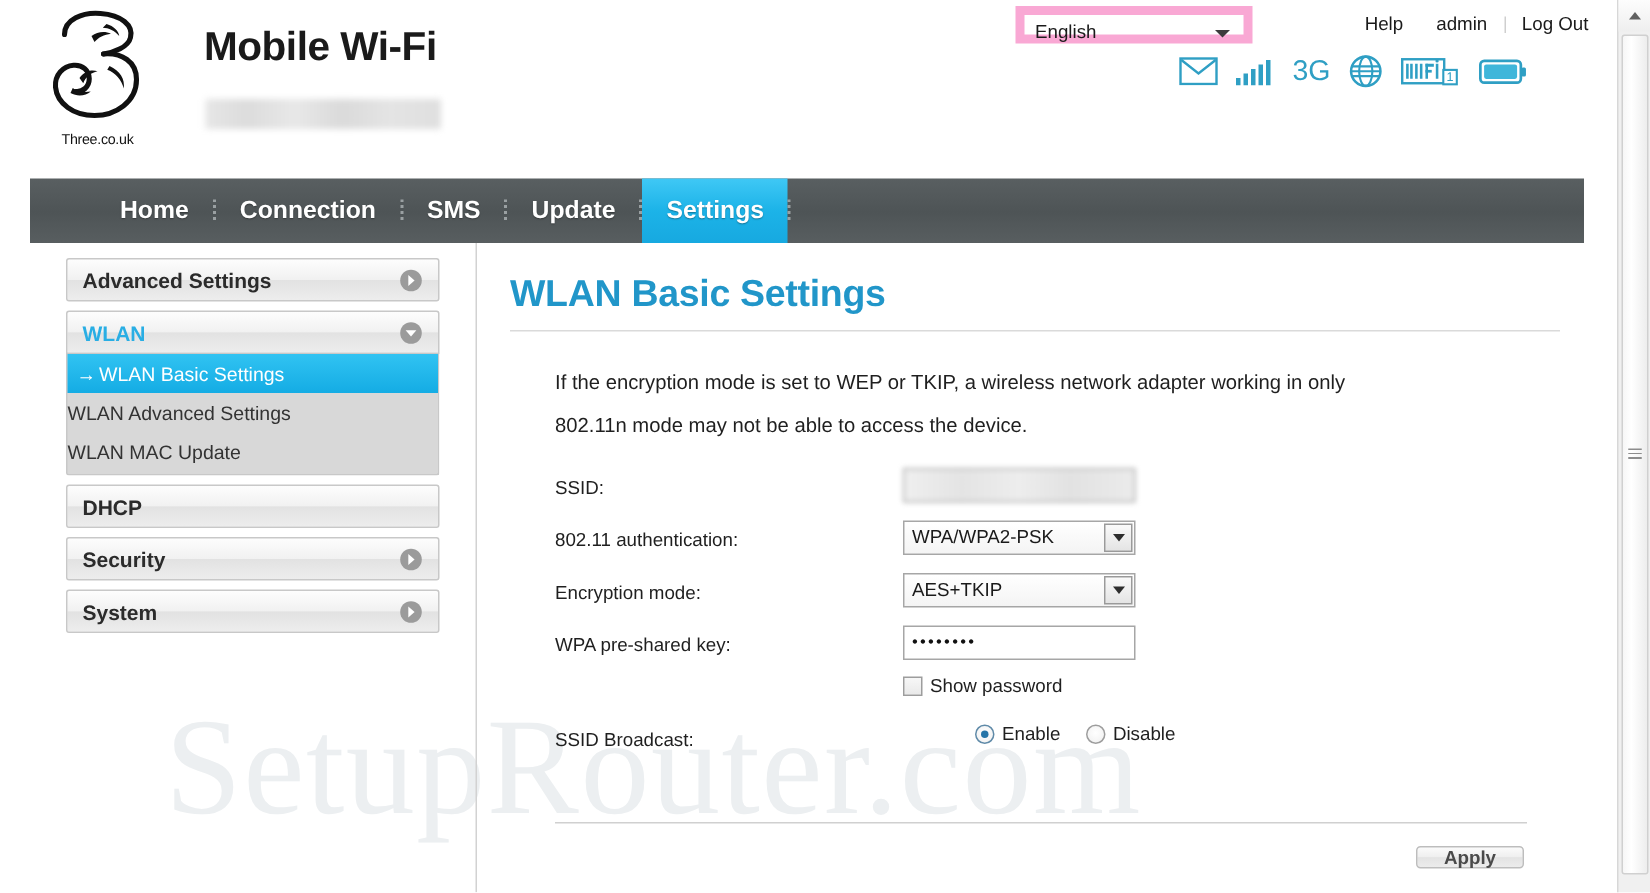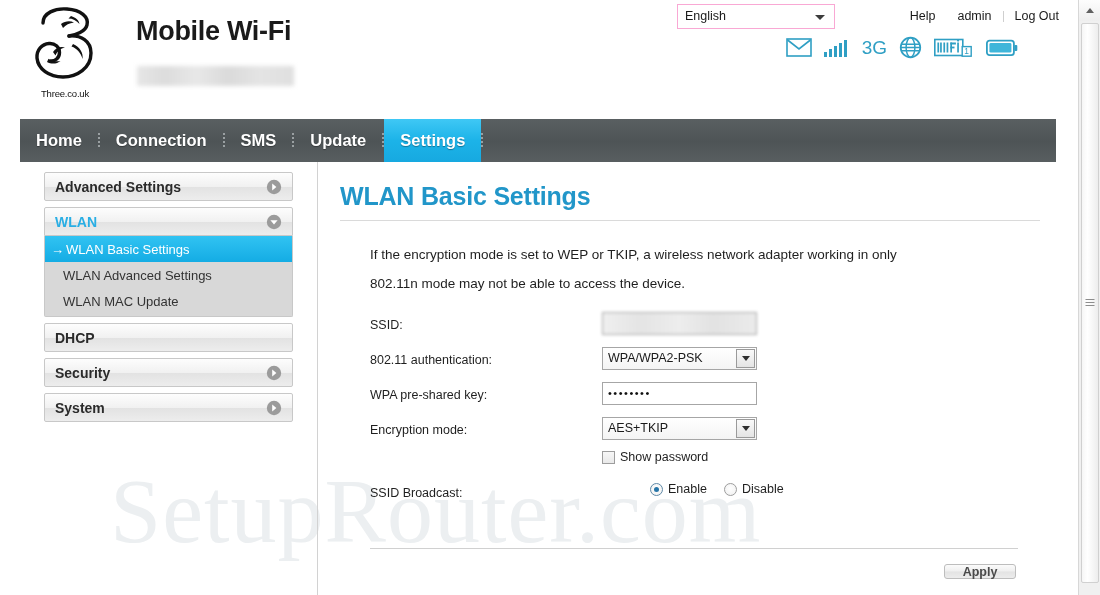--- a/index.html
+++ b/index.html
@@ -81,21 +81,21 @@
     background: linear-gradient(90deg,#e6e6e6 0%,#dcdcdc 18%,#e8e8e8 38%,#dadada 58%,#e4e4e4 78%,#dfdfdf 100%);
     filter: blur(2.2px);
     border-radius: 1px;
   }
 
   .lang-select {
     position: absolute;
     right: 243px; top: 4px;
     width: 158px; height: 25px;
     background: #fff;
-    border: 1px solid #f9a8d4;
+    border: 6px solid #f9a8d4;
     font-size: 12.5px;
     color: #1a1a1a;
     line-height: 23px;
     padding-left: 7px;
     cursor: pointer;
   }
   .lang-caret {
     position: absolute;
     right: 9px; top: 10px;
     width: 0; height: 0;
@@ -141,20 +141,21 @@
 
   
   .navbar {
     position: absolute;
     left: 20px; top: 119px;
     width: 1036px; height: 43px;
     background: linear-gradient(180deg,#595f61 0%,#4e5456 52%,#585e60 100%);
     display: flex;
     align-items: stretch;
     z-index: 10;
+    padding-left: 44px;
   }
   .nav-item {
     display: flex; align-items: center;
     padding: 0 16px;
     font-size: 16.5px;
     font-weight: bold;
     color: #ffffff;
     cursor: pointer;
     text-shadow: 0 1px 1px rgba(0,0,0,.35);
   }
@@ -222,21 +223,20 @@
     background: #d8d8d8;
     border: 1px solid #c8c8c8;
     border-top: none;
     border-radius: 0 0 2px 2px;
     padding-bottom: 2px;
   }
   .submenu-item {
     height: 26px;
     display: flex;
     align-items: center;
-    padding-left: 18px;
     font-size: 13px;
     color: #333333;
     cursor: pointer;
   }
   .submenu-item.selected {
     background: linear-gradient(180deg,#31c3f2 0%,#14ace4 100%);
     color: #ffffff;
     padding-left: 6px;
   }
   .submenu-item.selected .arrow-in {
@@ -644,35 +644,35 @@
               <div class="ddl">
                 <span>WPA/WPA2-PSK</span>
                 <span class="ddl-btn">
                     <i></i>
                   </span>
               </div>
             </div>
           </div>
 
           <div class="form-row">
-            <div class="form-label">WPA pre-shared key:</div>
-            <div class="field">
-              <div class="txtbox pwdots">••••••••</div>
-            </div>
-          </div>
-
-          <div class="form-row">
             <div class="form-label">Encryption mode:</div>
             <div class="field">
               <div class="ddl">
                 <span>AES+TKIP</span>
                 <span class="ddl-btn">
                     <i></i>
                   </span>
               </div>
+            </div>
+          </div>
+
+          <div class="form-row">
+            <div class="form-label">WPA pre-shared key:</div>
+            <div class="field">
+              <div class="txtbox pwdots">••••••••</div>
             </div>
           </div>
 
           <div class="form-row" style="height:28px">
             <div class="checkrow">
               <span class="chk"></span>
               <span>Show password</span>
             </div>
           </div>
 

